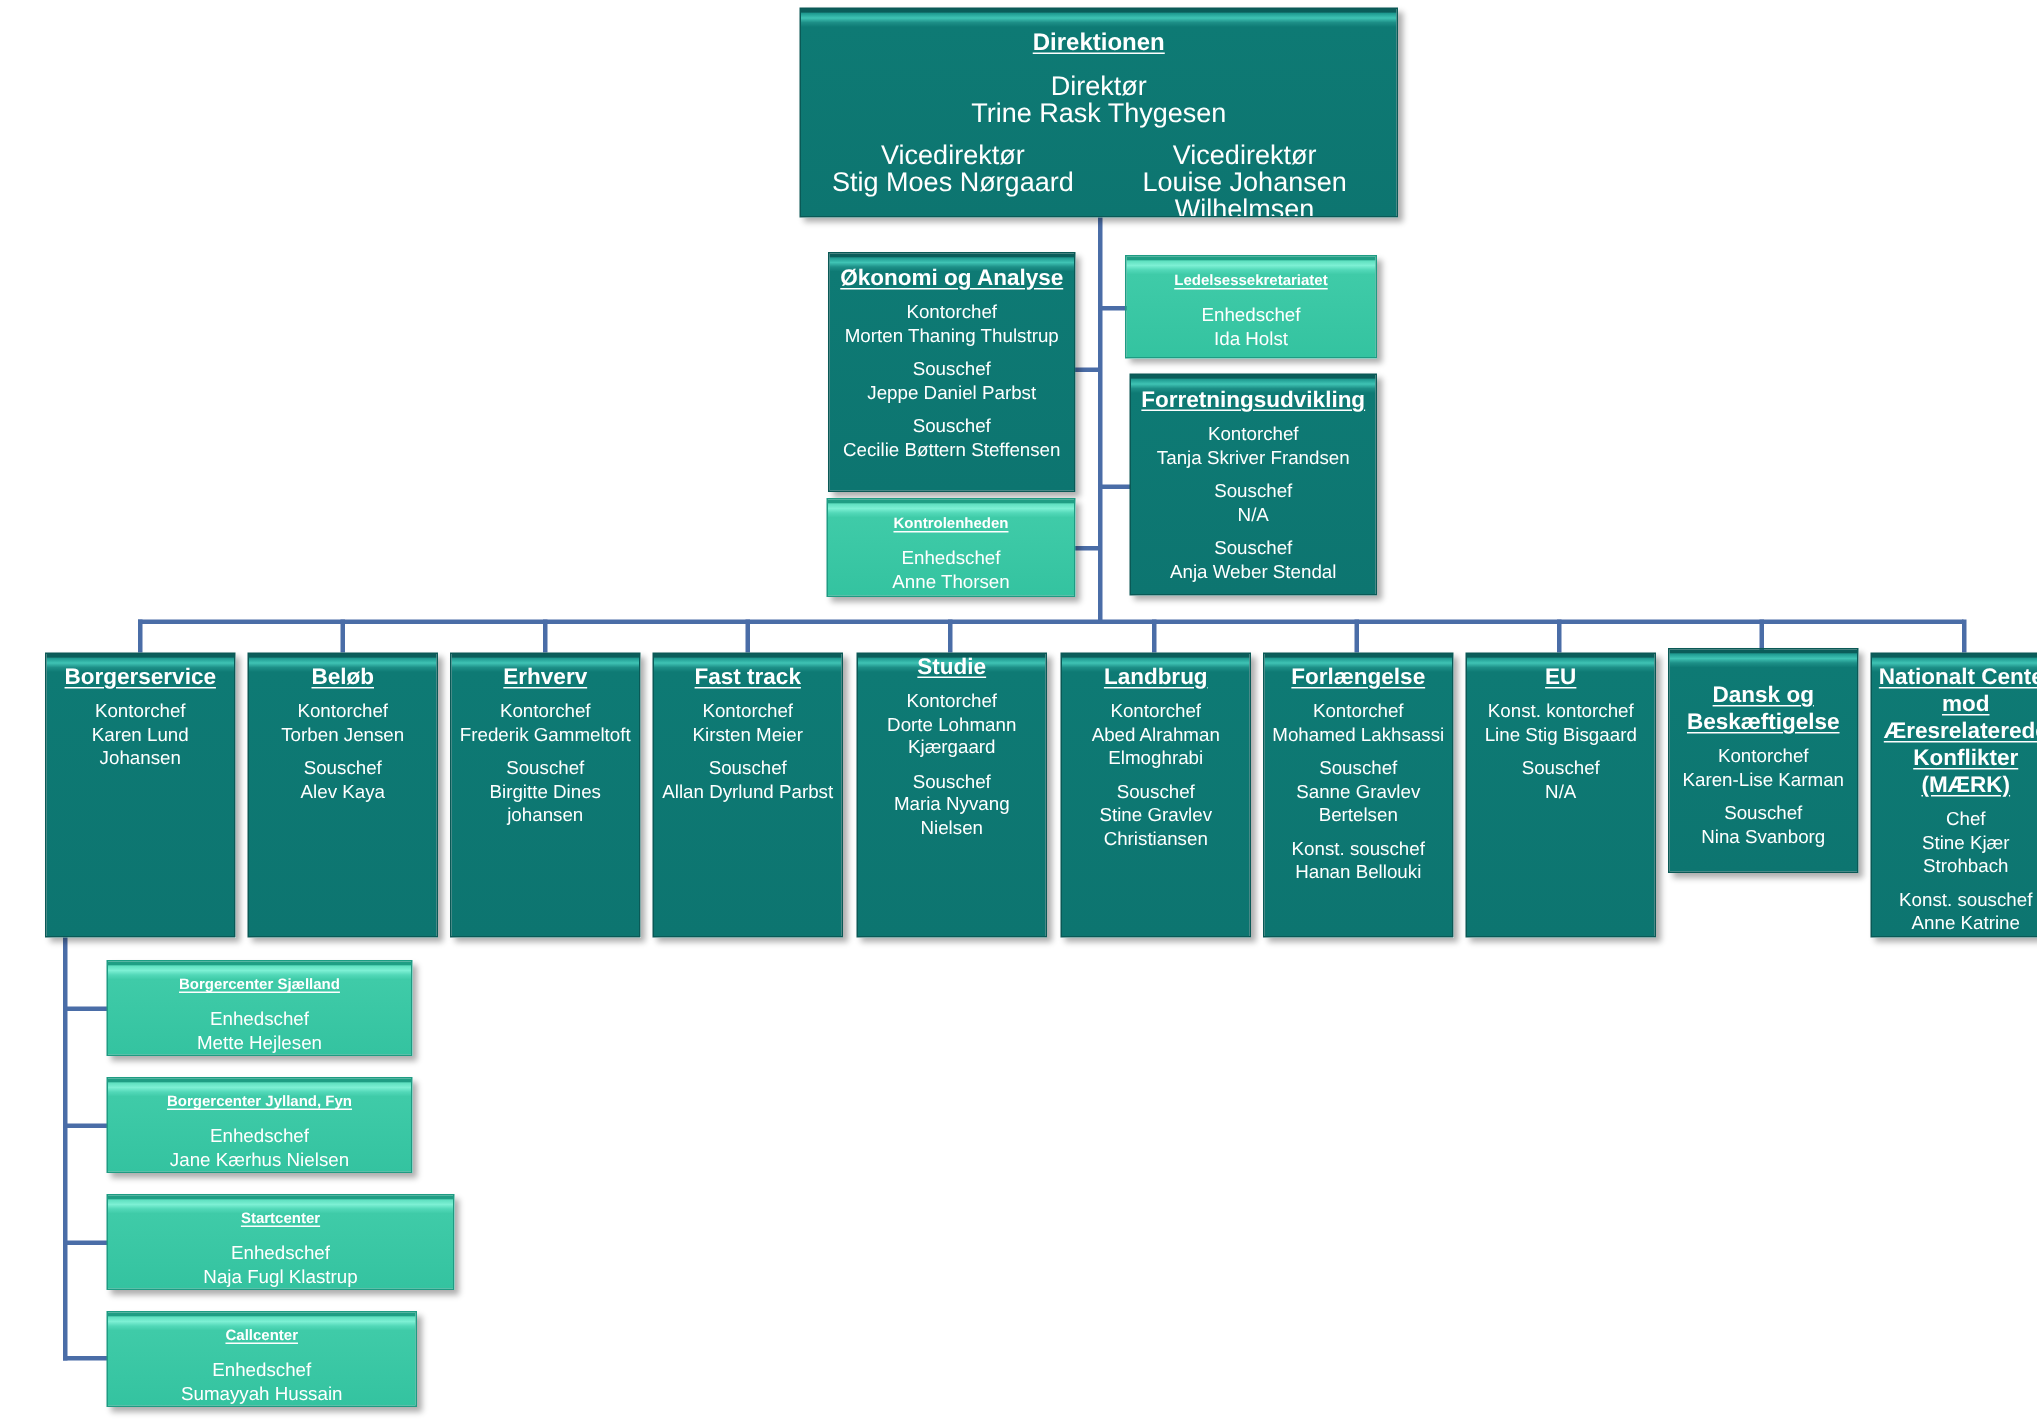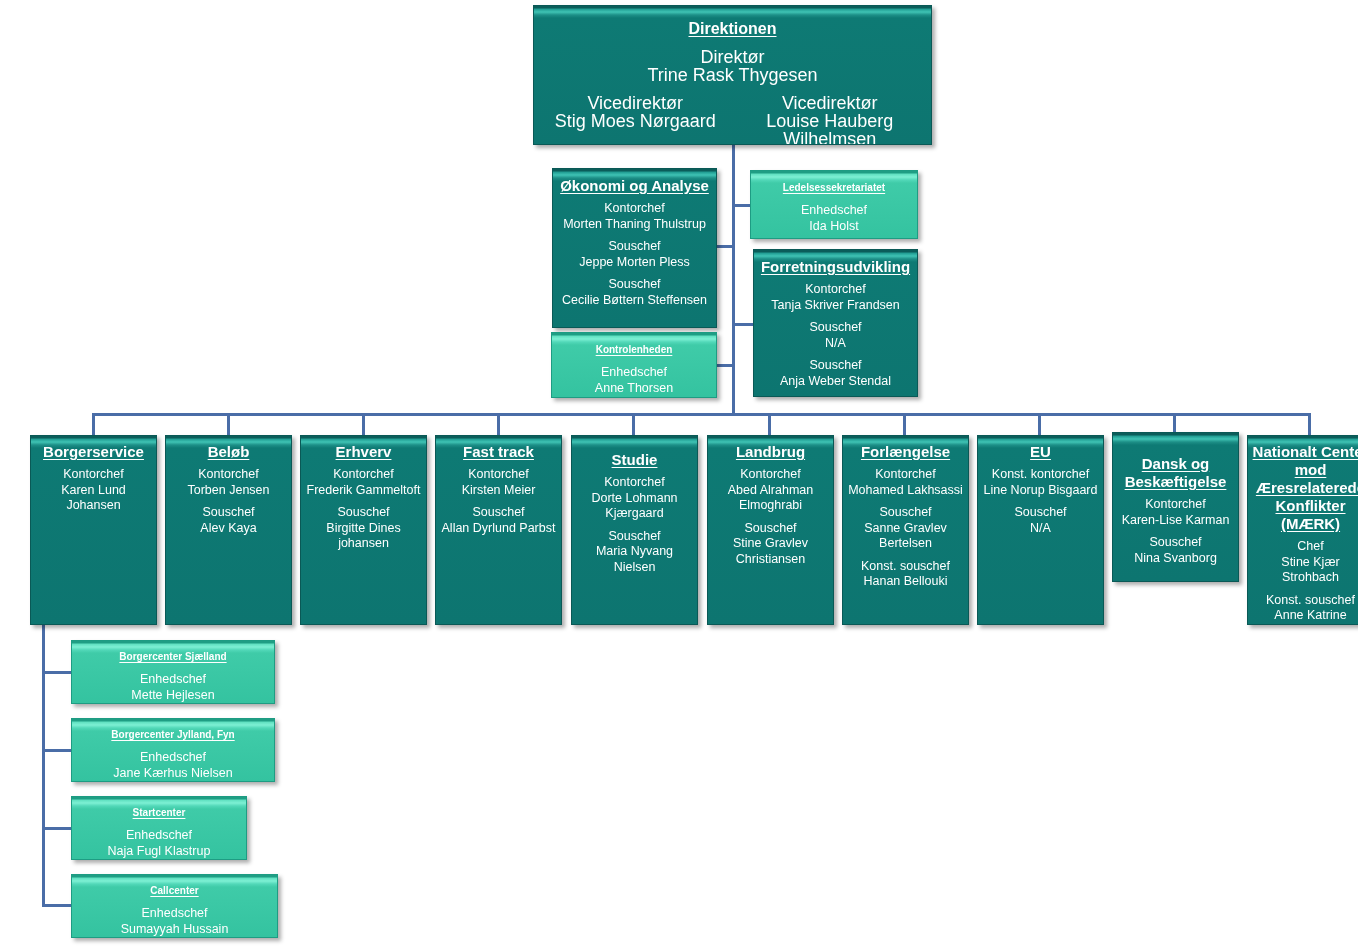--- a/index.html
+++ b/index.html
@@ -106,34 +106,34 @@
       <span class="role">Direktør</span>
       <span class="person">Trine Rask Thygesen</span>
     </span>
     <span class="deputies">
       <span class="grp">
         <span class="role">Vicedirektør</span>
         <span class="person">Stig Moes Nørgaard</span>
       </span>
       <span class="grp">
         <span class="role">Vicedirektør</span>
-        <span class="person">Louise Hauberg Wilhelmsen</span>
+        <span class="person">Louise Johansen Wilhelmsen</span>
       </span>
     </span>
   </div>
 
   <div class="box dark" style="left:532px;top:168px;width:165px;height:160px;padding-top:8px;">
     <span class="title">Økonomi og Analyse</span>
     <span class="grp">
       <span class="role">Kontorchef</span>
       <span class="person">Morten Thaning Thulstrup</span>
     </span>
     <span class="grp">
       <span class="role">Souschef</span>
-      <span class="person">Jeppe Morten Pless</span>
+      <span class="person">Jeppe Daniel Parbst</span>
     </span>
     <span class="grp">
       <span class="role">Souschef</span>
       <span class="person">Cecilie Bøttern Steffensen</span>
     </span>
   </div>
 
   <div class="box light" style="left:730px;top:170px;width:168px;height:69px;padding-top:8px;">
     <span class="title">Ledelsessekretariatet</span>
     <span class="grp">
@@ -204,21 +204,21 @@
     <span class="grp">
       <span class="role">Kontorchef</span>
       <span class="person">Kirsten Meier</span>
     </span>
     <span class="grp">
       <span class="role">Souschef</span>
       <span class="person">Allan Dyrlund Parbst</span>
     </span>
   </div>
 
-  <div class="box dark" style="left:551px;top:435px;width:127px;height:190px;padding-top:15px;">
+  <div class="box dark" style="left:551px;top:435px;width:127px;height:190px;padding-top:0;">
     <span class="title">Studie</span>
     <span class="grp">
       <span class="role">Kontorchef</span>
       <span class="person">Dorte Lohmann
 Kjærgaard</span>
     </span>
     <span class="grp">
       <span class="role">Souschef</span>
       <span class="person">Maria Nyvang Nielsen</span>
     </span>
@@ -252,21 +252,21 @@
     <span class="grp">
       <span class="role">Konst. souschef</span>
       <span class="person">Hanan Bellouki</span>
     </span>
   </div>
 
   <div class="box dark" style="left:957px;top:435px;width:127px;height:190px;padding-top:7px;">
     <span class="title">EU</span>
     <span class="grp">
       <span class="role">Konst. kontorchef</span>
-      <span class="person">Line Norup Bisgaard</span>
+      <span class="person">Line Stig Bisgaard</span>
     </span>
     <span class="grp">
       <span class="role">Souschef</span>
       <span class="person">N/A</span>
     </span>
   </div>
 
   <div class="box dark" style="left:1092px;top:432px;width:127px;height:150px;padding-top:22px;">
     <span class="title">Dansk og
 Beskæftigelse</span>
@@ -306,21 +306,21 @@
   </div>
 
   <div class="box light" style="left:51px;top:718px;width:204px;height:64px;padding-top:7px;">
     <span class="title">Borgercenter Jylland, Fyn</span>
     <span class="grp">
       <span class="role">Enhedschef</span>
       <span class="person">Jane Kærhus Nielsen</span>
     </span>
   </div>
 
-  <div class="box light" style="left:51px;top:796px;width:176px;height:64px;padding-top:7px;">
+  <div class="box light" style="left:51px;top:796px;width:232px;height:64px;padding-top:7px;">
     <span class="title">Startcenter</span>
     <span class="grp">
       <span class="role">Enhedschef</span>
       <span class="person">Naja Fugl Klastrup</span>
     </span>
   </div>
 
   <div class="box light" style="left:51px;top:874px;width:207px;height:64px;padding-top:7px;">
     <span class="title">Callcenter</span>
     <span class="grp">

